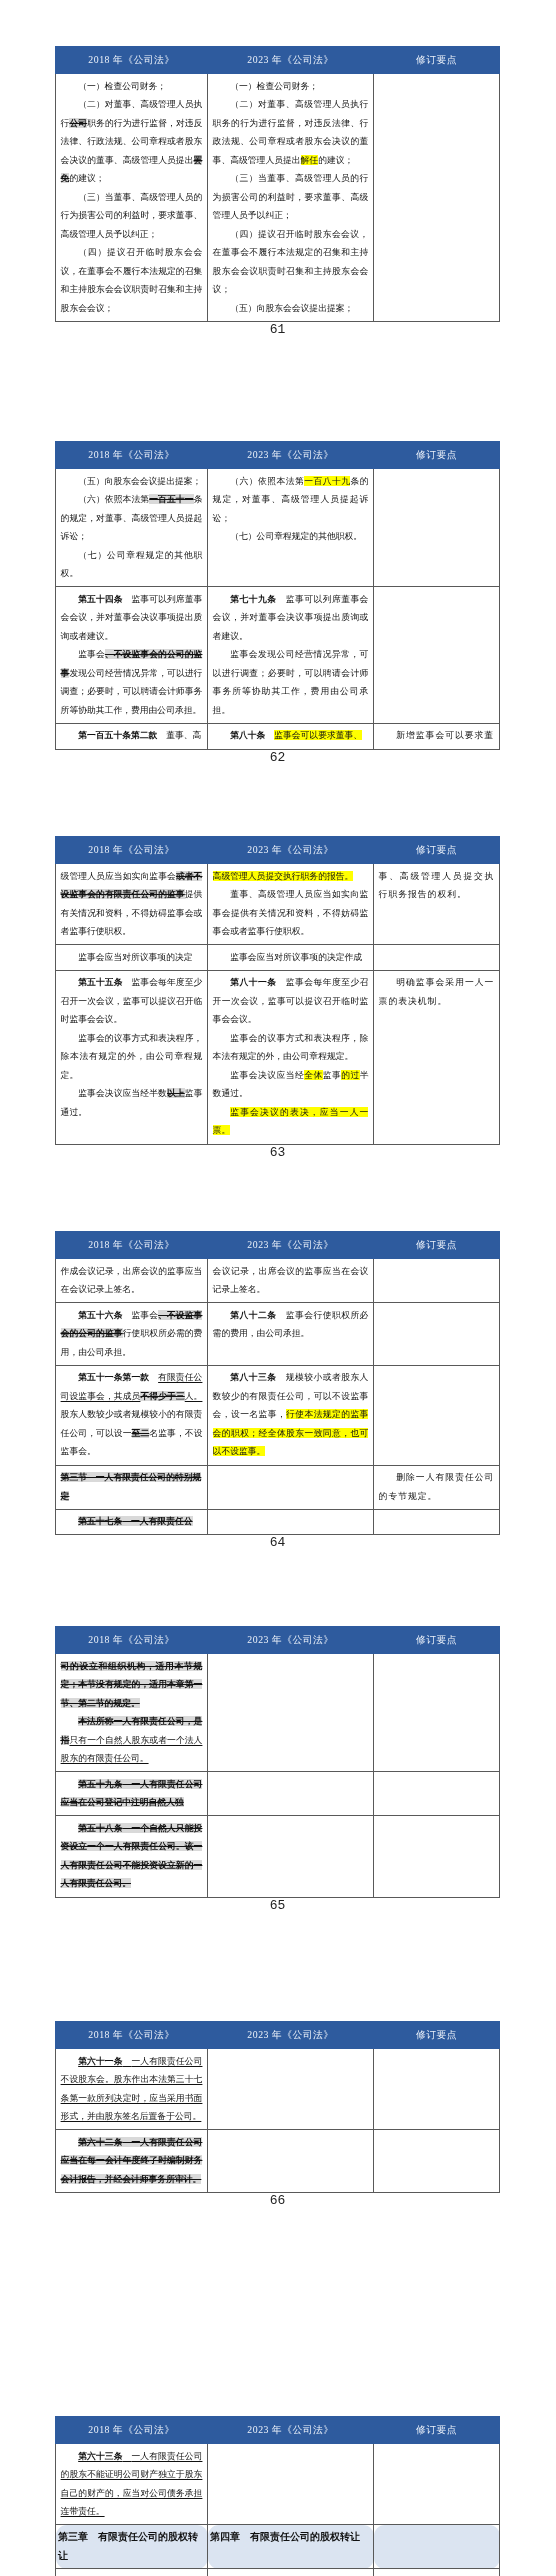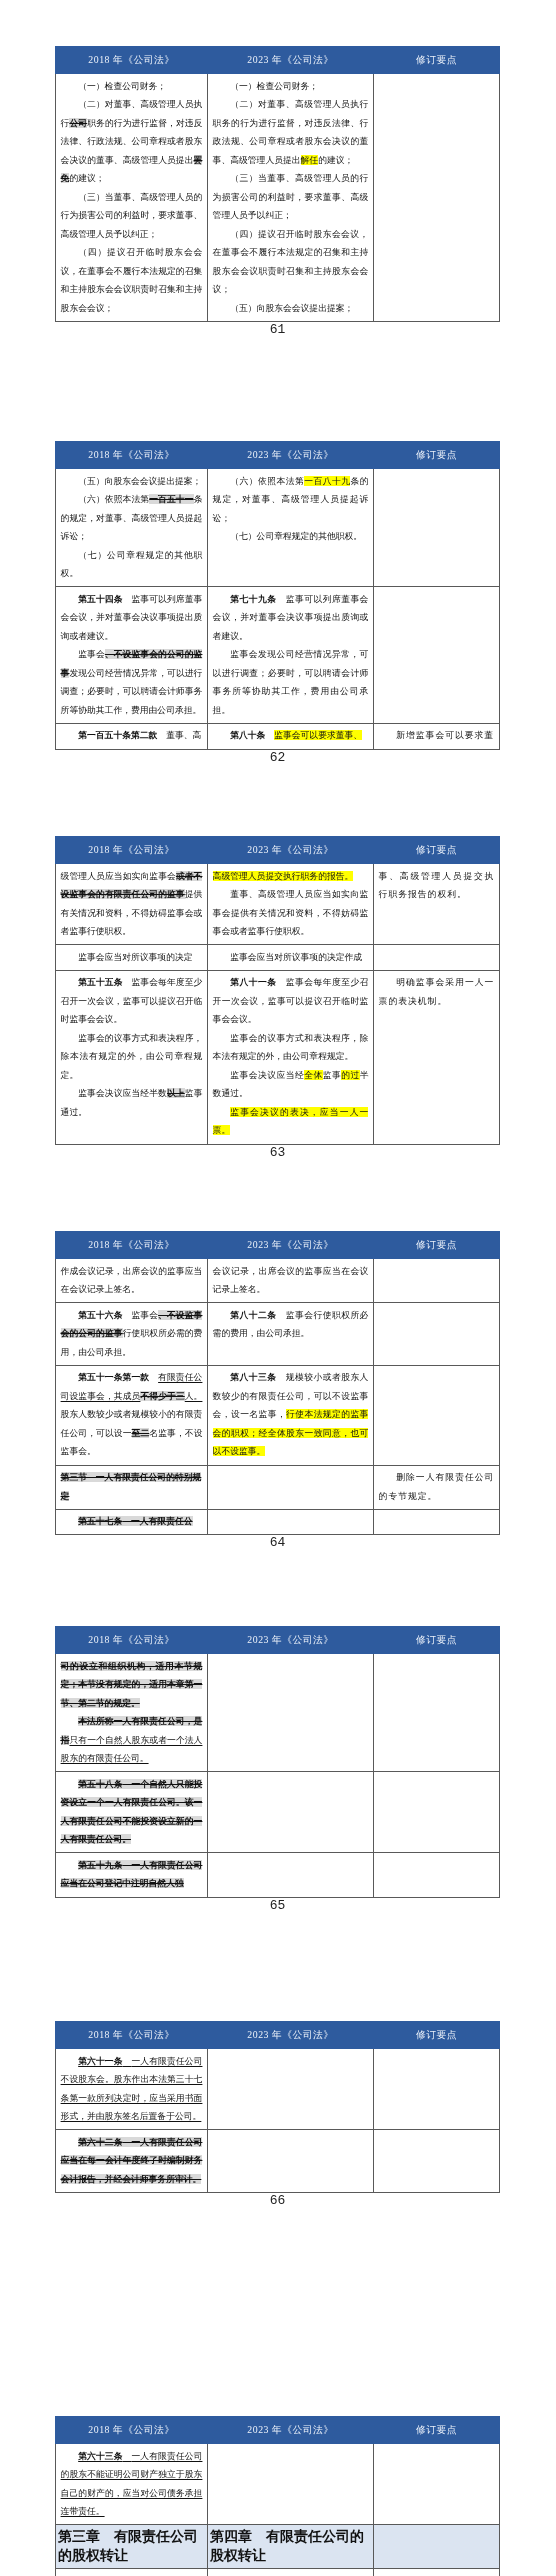--- a/index.html
+++ b/index.html
@@ -50,21 +50,22 @@
   td.kai{
     font-family:Liberation Serif, serif;
     letter-spacing:1px;
     font-size:8.5px;
   }
   tr.chapter td{
     background:var(--chapter-bg);
     font-weight:bold;
     text-align:center;
     padding:3.1px 2.1px;
-    font-size:14px;
+    font-size:10px;
+    border-radius:11px;
   }
   tr.chapter td p{ text-indent:0; text-align:center; }
   p.para{
     margin:0;
     text-indent:2em;
     text-align:justify;
   }
   p.para.noindent{ text-indent:0; }
   p.para.center{ text-indent:0; text-align:left; }
   .seg-b{font-weight:bold;}
@@ -309,28 +310,28 @@
           <tr class="">
             <td>
               <p class="para noindent"><span class="seg-s">司的设立和组织机构，适用本节规定；本节没有规定的，适用本章第一节、第二节的规定。</span></p>
               <p class="para"><span class="seg-s">本法所称一人有限责任公司，是指</span><span class="seg-u">只有一个自然人股东或者一个法人股东的有限责任公司。</span></p>
             </td>
             <td></td>
             <td class="kai"></td>
           </tr>
           <tr class="">
             <td>
+              <p class="para"><span class="seg-b seg-s">第五十九条</span><span class="seg-s">　一人有限责任公司应当在公司登记中注明自然人独</span></p>
+            </td>
+            <td></td>
+            <td class="kai"></td>
+          </tr>
+          <tr class="">
+            <td>
               <p class="para"><span class="seg-b seg-s">第五十八条</span><span class="seg-s">　一个自然人只能投资设立一个一人有限责任公司。该一人有限责任公司不能投资设立新的一人有限责任公司。</span></p>
-            </td>
-            <td></td>
-            <td class="kai"></td>
-          </tr>
-          <tr class="">
-            <td>
-              <p class="para"><span class="seg-b seg-s">第五十九条</span><span class="seg-s">　一人有限责任公司应当在公司登记中注明自然人独</span></p>
             </td>
             <td></td>
             <td class="kai"></td>
           </tr>
         </tbody>
       </table>
       <div class="pagenum">65</div>
     </div>
     <div class="page">
       <table class="cmp">

